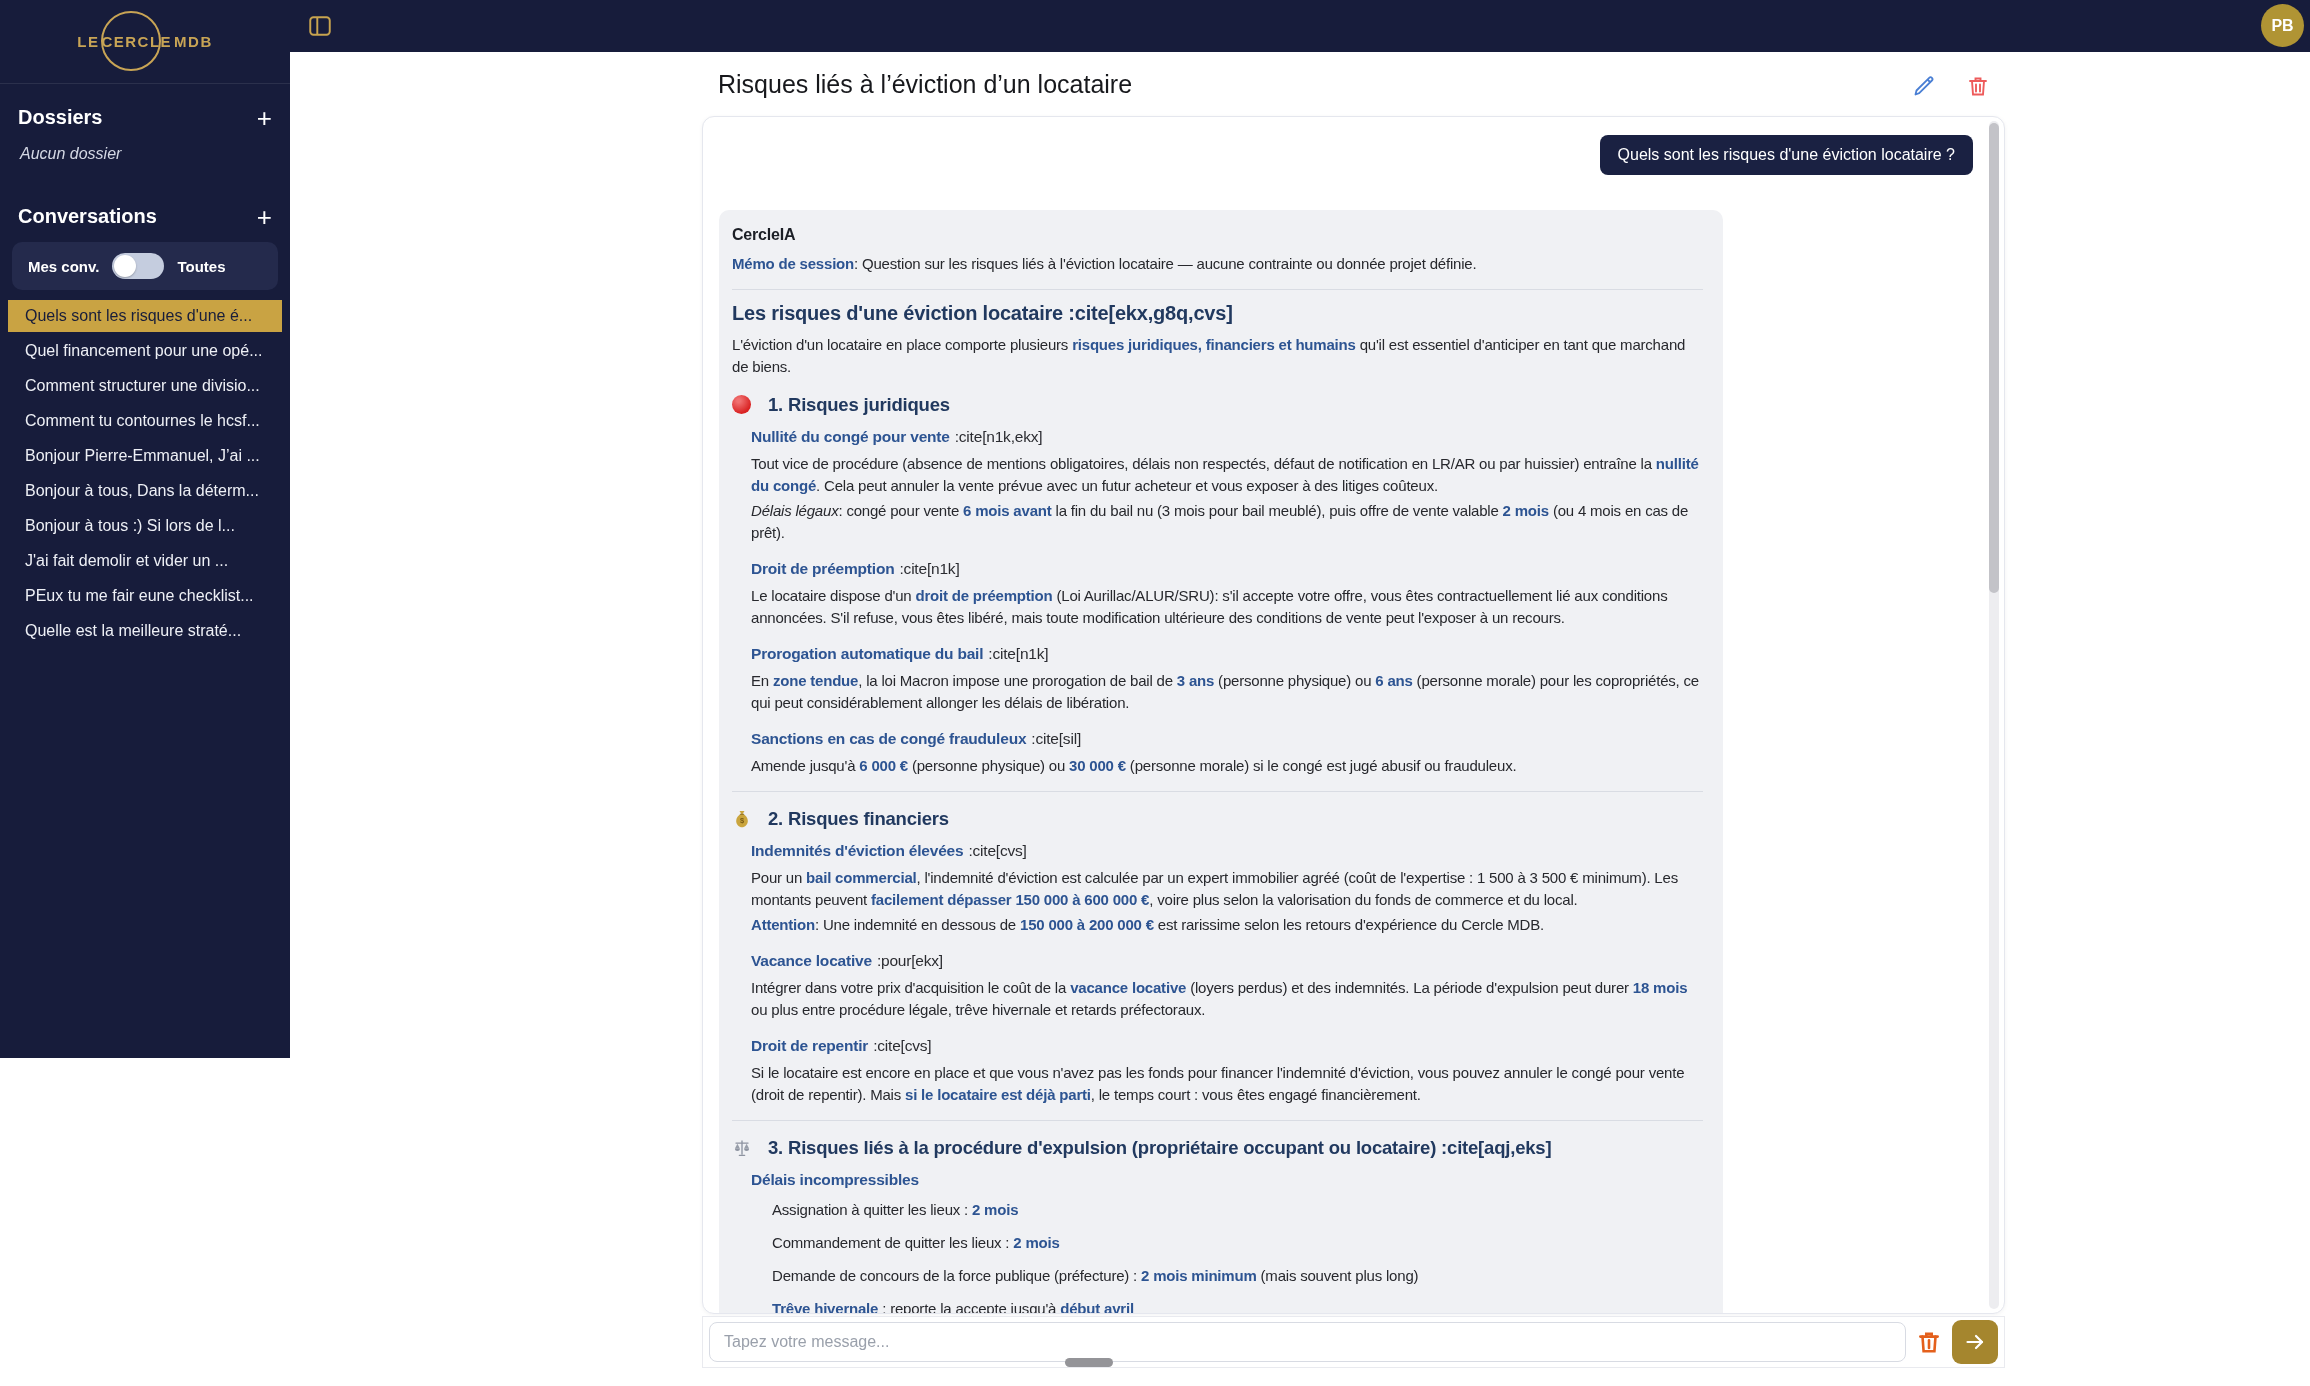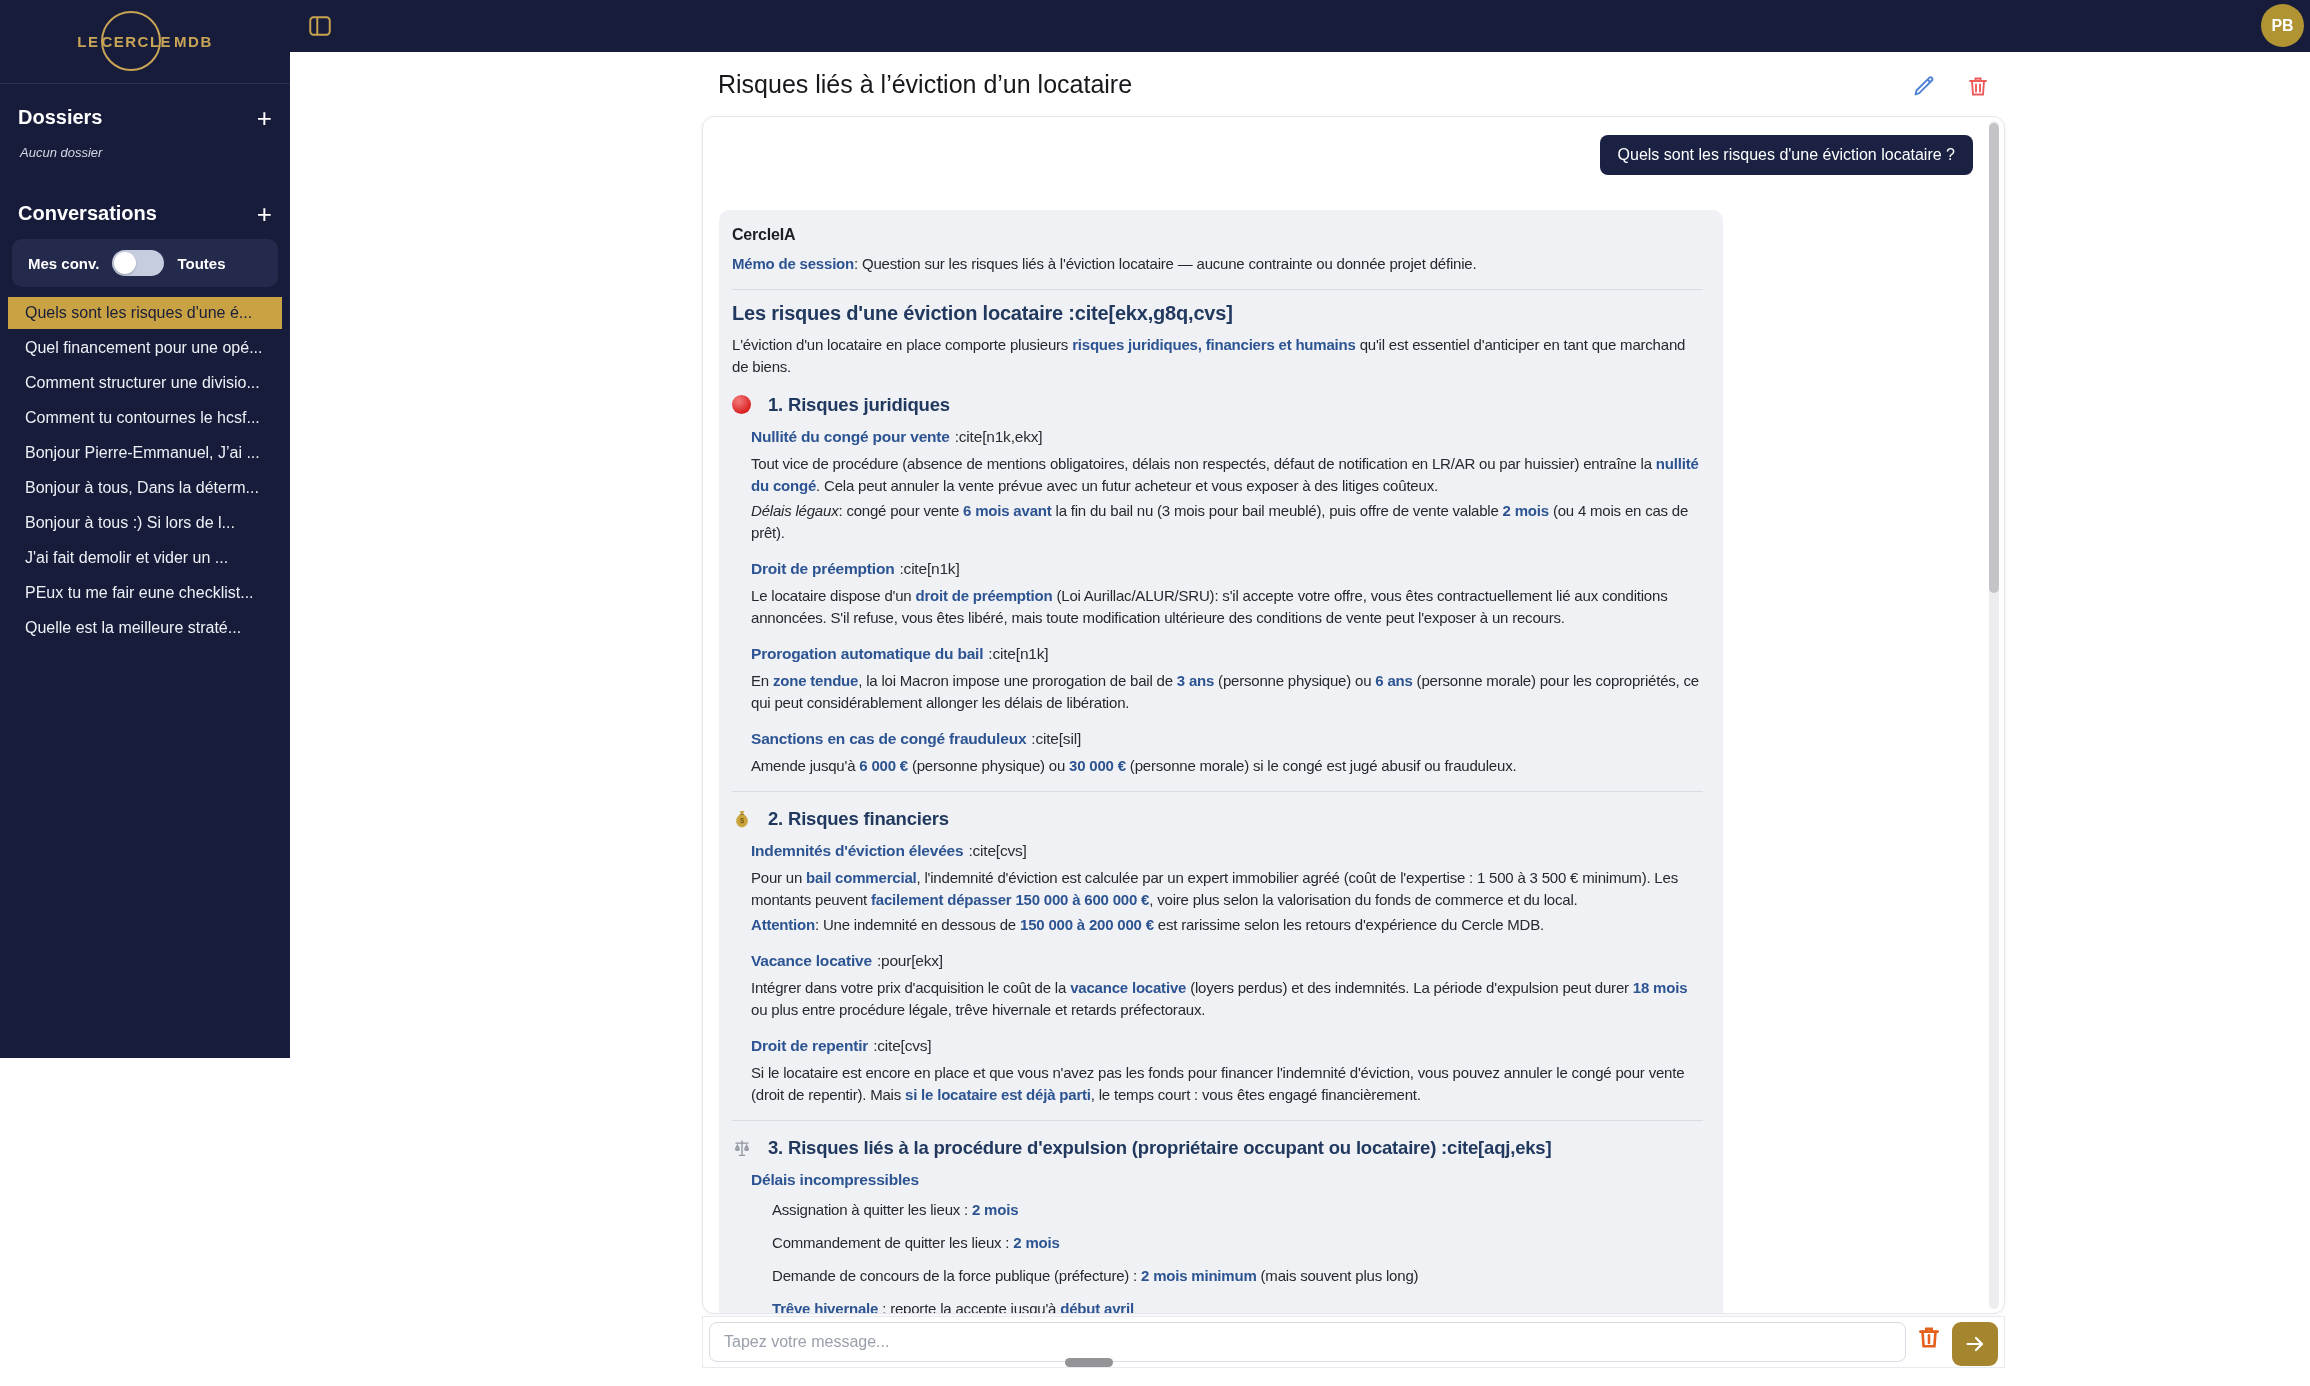--- a/index.html
+++ b/index.html
@@ -10,21 +10,21 @@
   }
   
   .topbar { position:absolute; left:0; top:0; width:2310px; height:52px; background:#171c3b; z-index:3; }
   .sidebar { position:absolute; left:0; top:0; width:290px; height:1058px; background:#171c3b; color:#fff; z-index:4; }
   .logo-wrap { height:84px; display:flex; align-items:center; justify-content:center; border-bottom:1px solid rgba(255,255,255,.09); position:relative; }
   .logo { position:relative; color:#c8a455; font-weight:700; font-size:15px; letter-spacing:1.5px; display:flex; align-items:center; gap:2px; }
   .logo-circle { position:absolute; left:24px; top:-22px; width:60px; height:60px; border:2px solid #c8a455; border-radius:50%; pointer-events:none; }
   .side-head { display:flex; align-items:center; justify-content:space-between; padding:0 18px; margin-top:22px; font-size:20px; font-weight:700; }
   .side-head.second { margin-top:42px; }
   .plus-btn { font-size:26px; font-weight:300; line-height:20px; color:#ffffff; cursor:pointer; }
-  .empty-folder { font-style:italic; font-size:13px; color:#d4d8e4; padding:0 20px; margin-top:16px; }
+  .empty-folder { font-style:italic; font-size:16px; color:#d4d8e4; padding:0 20px; margin-top:16px; }
   .toggle-box { margin:14px 12px 0 12px; background:#242a4c; border-radius:10px; display:flex; align-items:center; gap:13px; padding:11px 16px; font-size:15px; font-weight:700; }
   .switch { width:52px; height:26px; background:#c5cddf; border-radius:13px; position:relative; cursor:pointer; }
   .knob { position:absolute; left:2px; top:2px; width:22px; height:22px; background:#ffffff; border-radius:50%; box-shadow:0 1px 2px rgba(0,0,0,.25); }
   .conv-list { margin-top:10px; }
   .conv-item { margin:3px 8px; padding:7px 17px; font-size:16px; color:#eef0f6; white-space:nowrap; overflow:hidden; border-radius:0; cursor:pointer; }
   .conv-item.active { background:#c9a343; color:#181d3a; }
   
   .panel-toggle { position:absolute; left:307px; top:13px; width:26px; height:26px; cursor:pointer; z-index:5; }
   .avatar { position:absolute; right:6px; top:4px; width:43px; height:43px; border-radius:50%; background:#b09434; color:#fff; font-weight:700; font-size:16px; display:flex; align-items:center; justify-content:center; z-index:5; }
   
@@ -49,21 +49,21 @@
   .block { margin:0 0 14px 19px; }
   .block-head { margin-bottom:5px; font-size:15.5px; }
   .head-b { color:#2d5492; font-weight:700; }
   .cite { color:#2b2c31; margin-left:5px; }
   .block p { margin:0 0 3px 0; }
   .seg-b { color:#2d5492; font-weight:700; }
   .seg-i { font-style:italic; }
   .d-list { margin:8px 0 2px 21px; }
   .d-list .li { margin:0 0 11px 0; }
   
-  .compose { position:absolute; left:382px; top:1280px; width:1303px; height:52px; background:#fff; border:1px solid #e9eaef; border-radius:0; display:flex; align-items:flex-start; gap:10px; padding:5px 6px 5px 6px; }
+  .compose { position:absolute; left:382px; top:1280px; width:1303px; height:52px; background:#fff; border:1px solid #e9eaef; border-radius:0; display:flex; align-items:center; gap:10px; padding:5px 6px 5px 6px; }
   .compose input { flex:1; height:40px; border:1px solid #d8dbe3; border-radius:8px; padding:0 14px; font-size:16px; font-family:"Liberation Sans",sans-serif; color:#333; outline:none; background:#fff; }
   .compose input::placeholder { color:#9aa0ab; }
   .trash-orange { width:26px; height:30px; color:#e4601c; cursor:pointer; flex:0 0 auto; }
   .send-btn { width:46px; height:44px; background:#a5862e; border:none; border-radius:9px; display:flex; align-items:center; justify-content:center; cursor:pointer; flex:0 0 auto; }
   .h-scroll { position:absolute; left:745px; top:1322px; width:48px; height:9px; background:#949498; border-radius:4.5px; cursor:pointer; }
   .edit-ico { color:#4a7fd4; }
   .del-ico { color:#ee5b5b; }
 </style>
 </head>
 <body>

